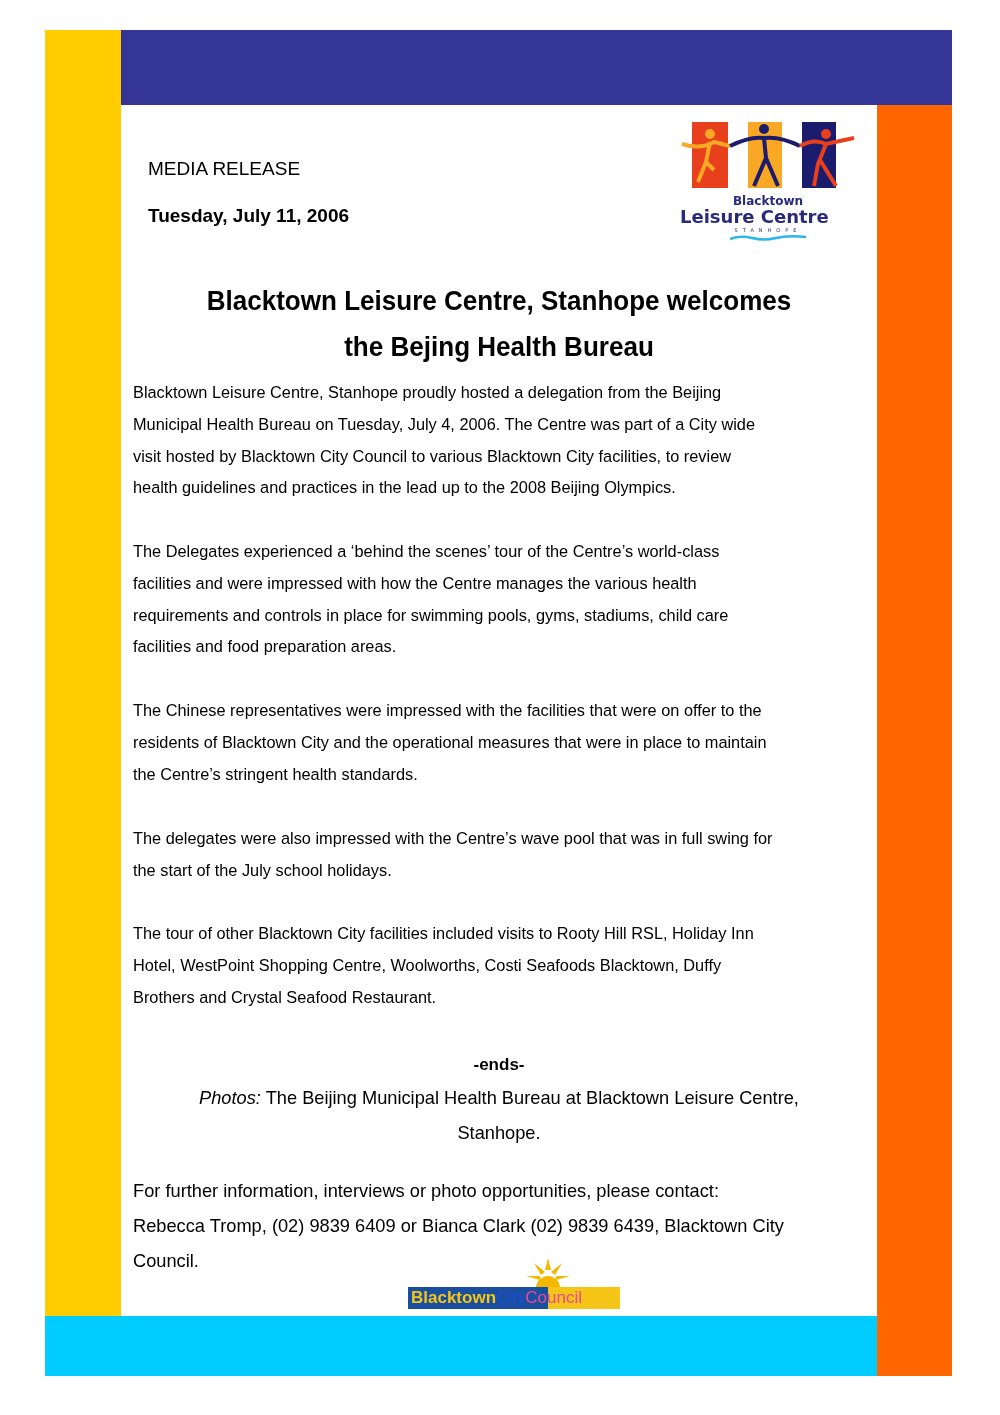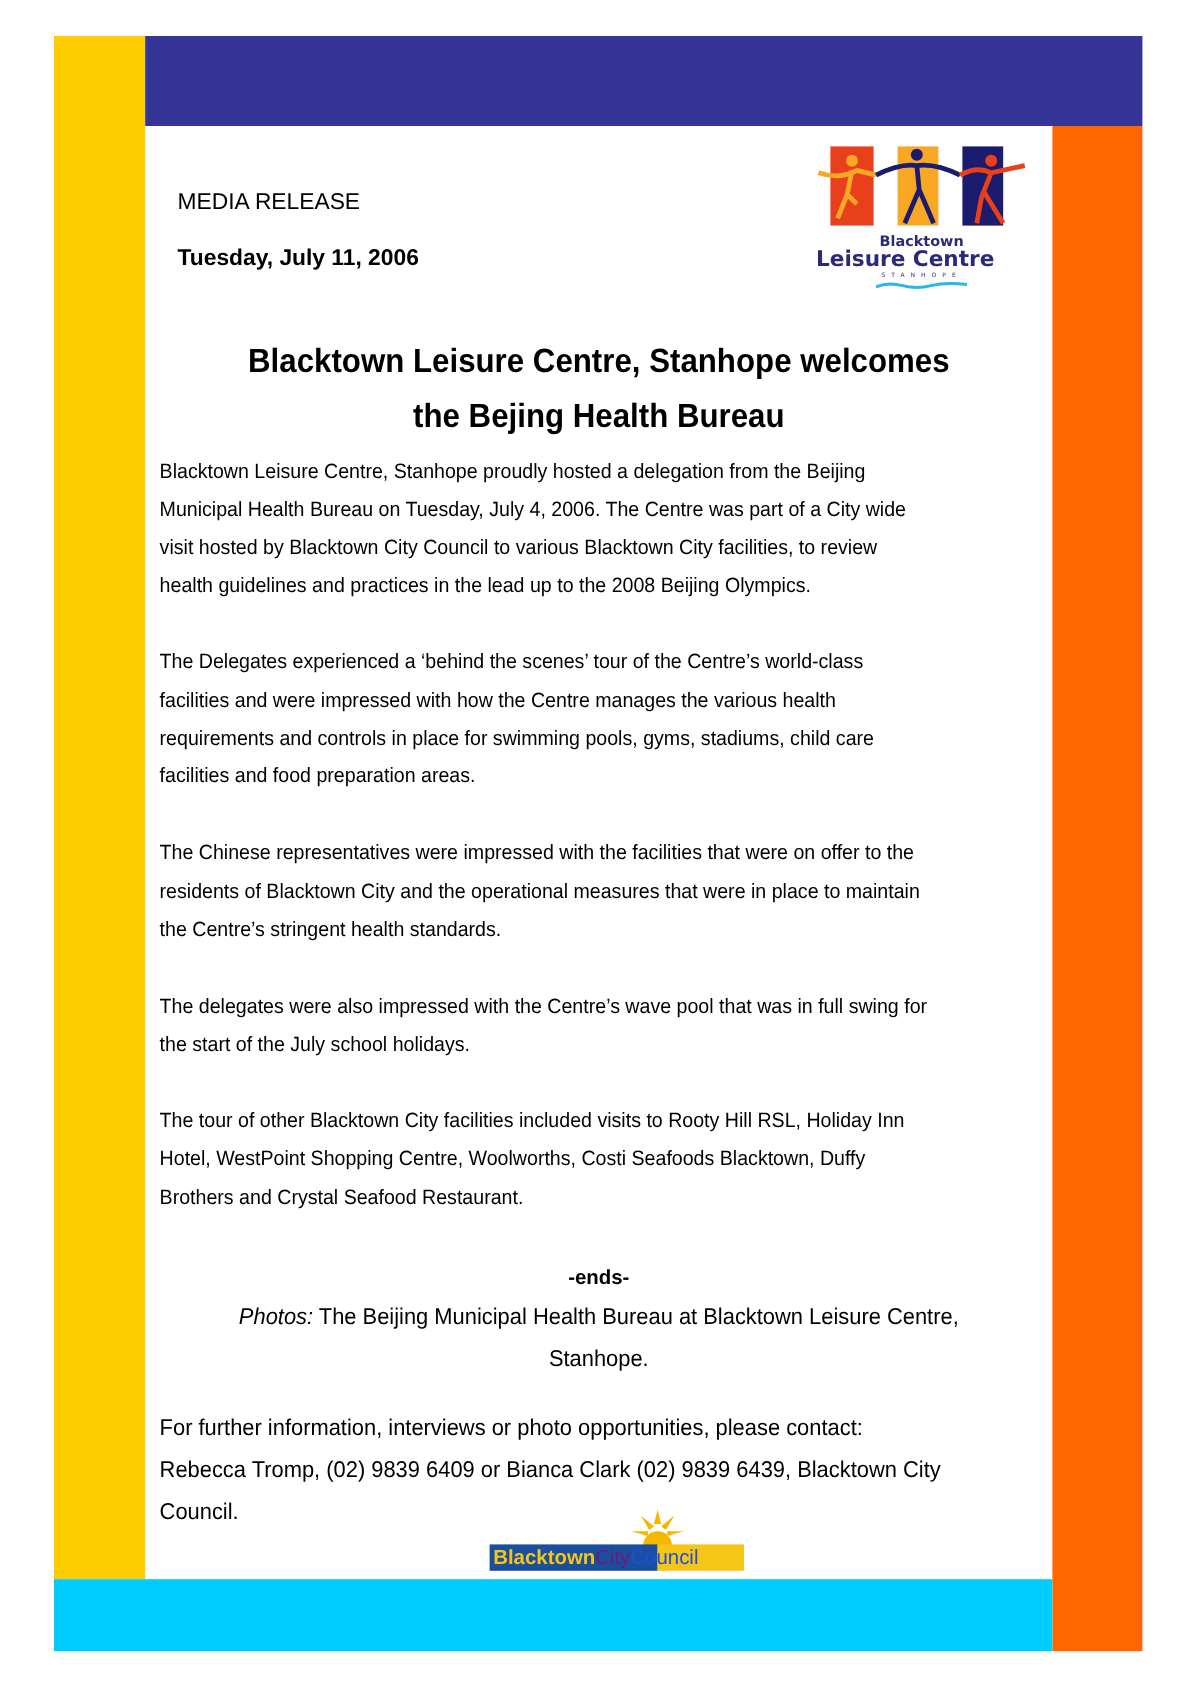--- a/index.html
+++ b/index.html
@@ -39,22 +39,22 @@
   #contact { left:133px; width:740px; top:1173px; font-size:19px; line-height:35px;
              transform:scaleX(0.96); transform-origin:left top; white-space:nowrap; }
   #contact span { display:block; }
 
   #council-logo { left:408px; top:1258px; width:212px; height:54px; }
   .cl-band { position:absolute; left:0; top:29px; height:22px; width:212px; }
   .cl-blue { position:absolute; left:0; top:0; width:140px; height:22px; background:#1a4fa0; }
   .cl-yellow { position:absolute; left:140px; top:0; width:72px; height:22px; background:#F5C518; }
   .cl-text { position:absolute; left:3px; top:1px; font-size:17px; line-height:20px; white-space:nowrap; }
   .cl-b { font-weight:bold; color:#F5C518; }
-  .cl-c { color:#701a75; }
-  .cl-co { color:#1d4ed8; }
+  .cl-c { color:#1d4ed8; }
+  .cl-co { color:#ec4899; }
 </style>
 </head>
 <body>
 
 <div class="bar" id="bar-yellow"></div>
 <div class="bar" id="bar-blue"></div>
 <div class="bar" id="bar-orange"></div>
 <div class="bar" id="bar-cyan"></div>
 
 <div class="abs" id="media-release">MEDIA RELEASE</div>

